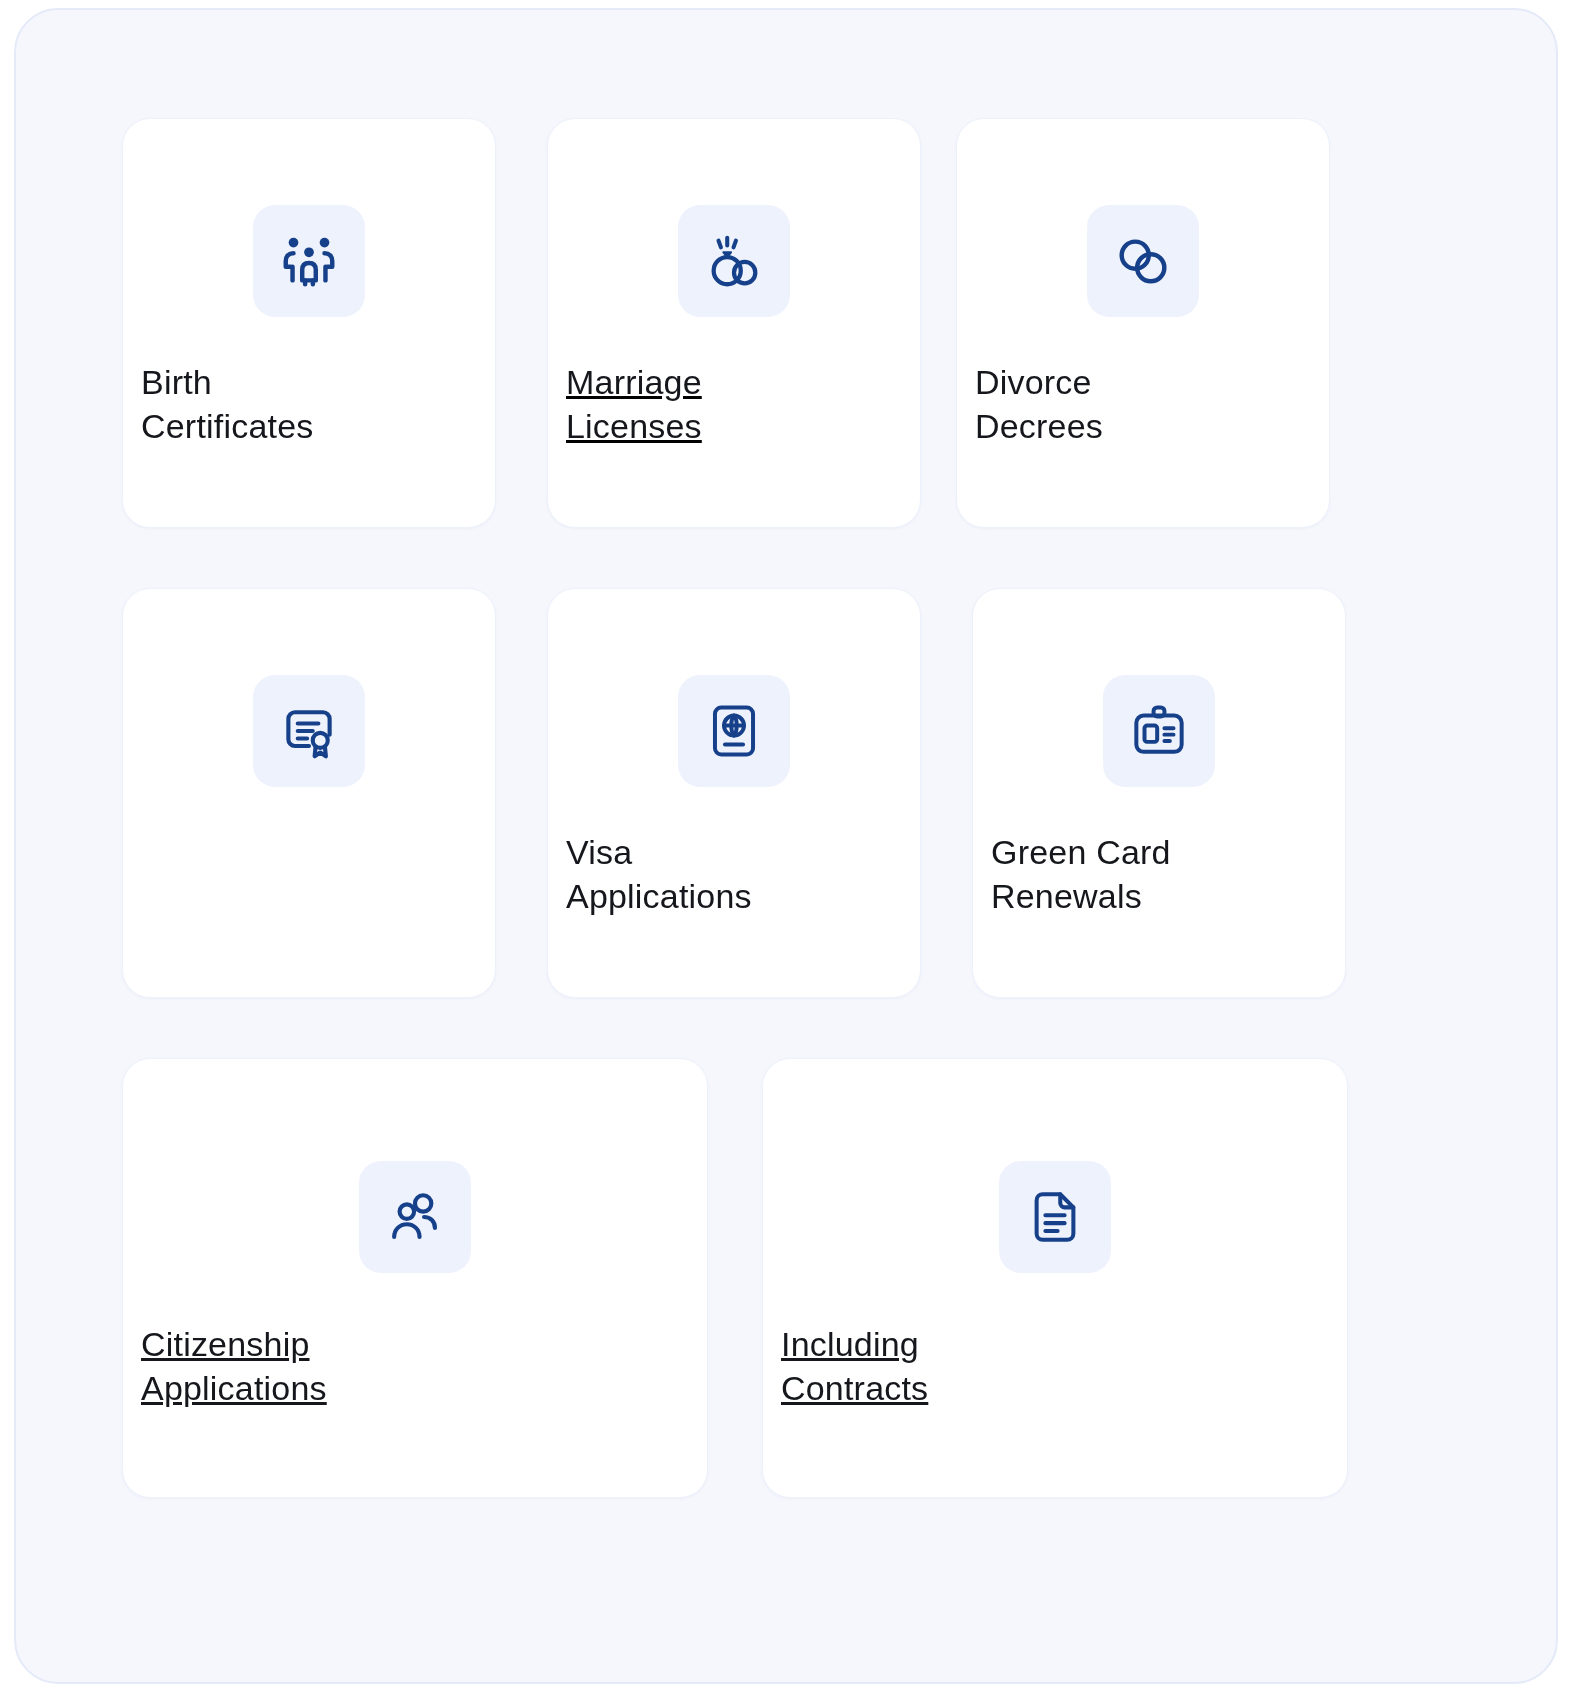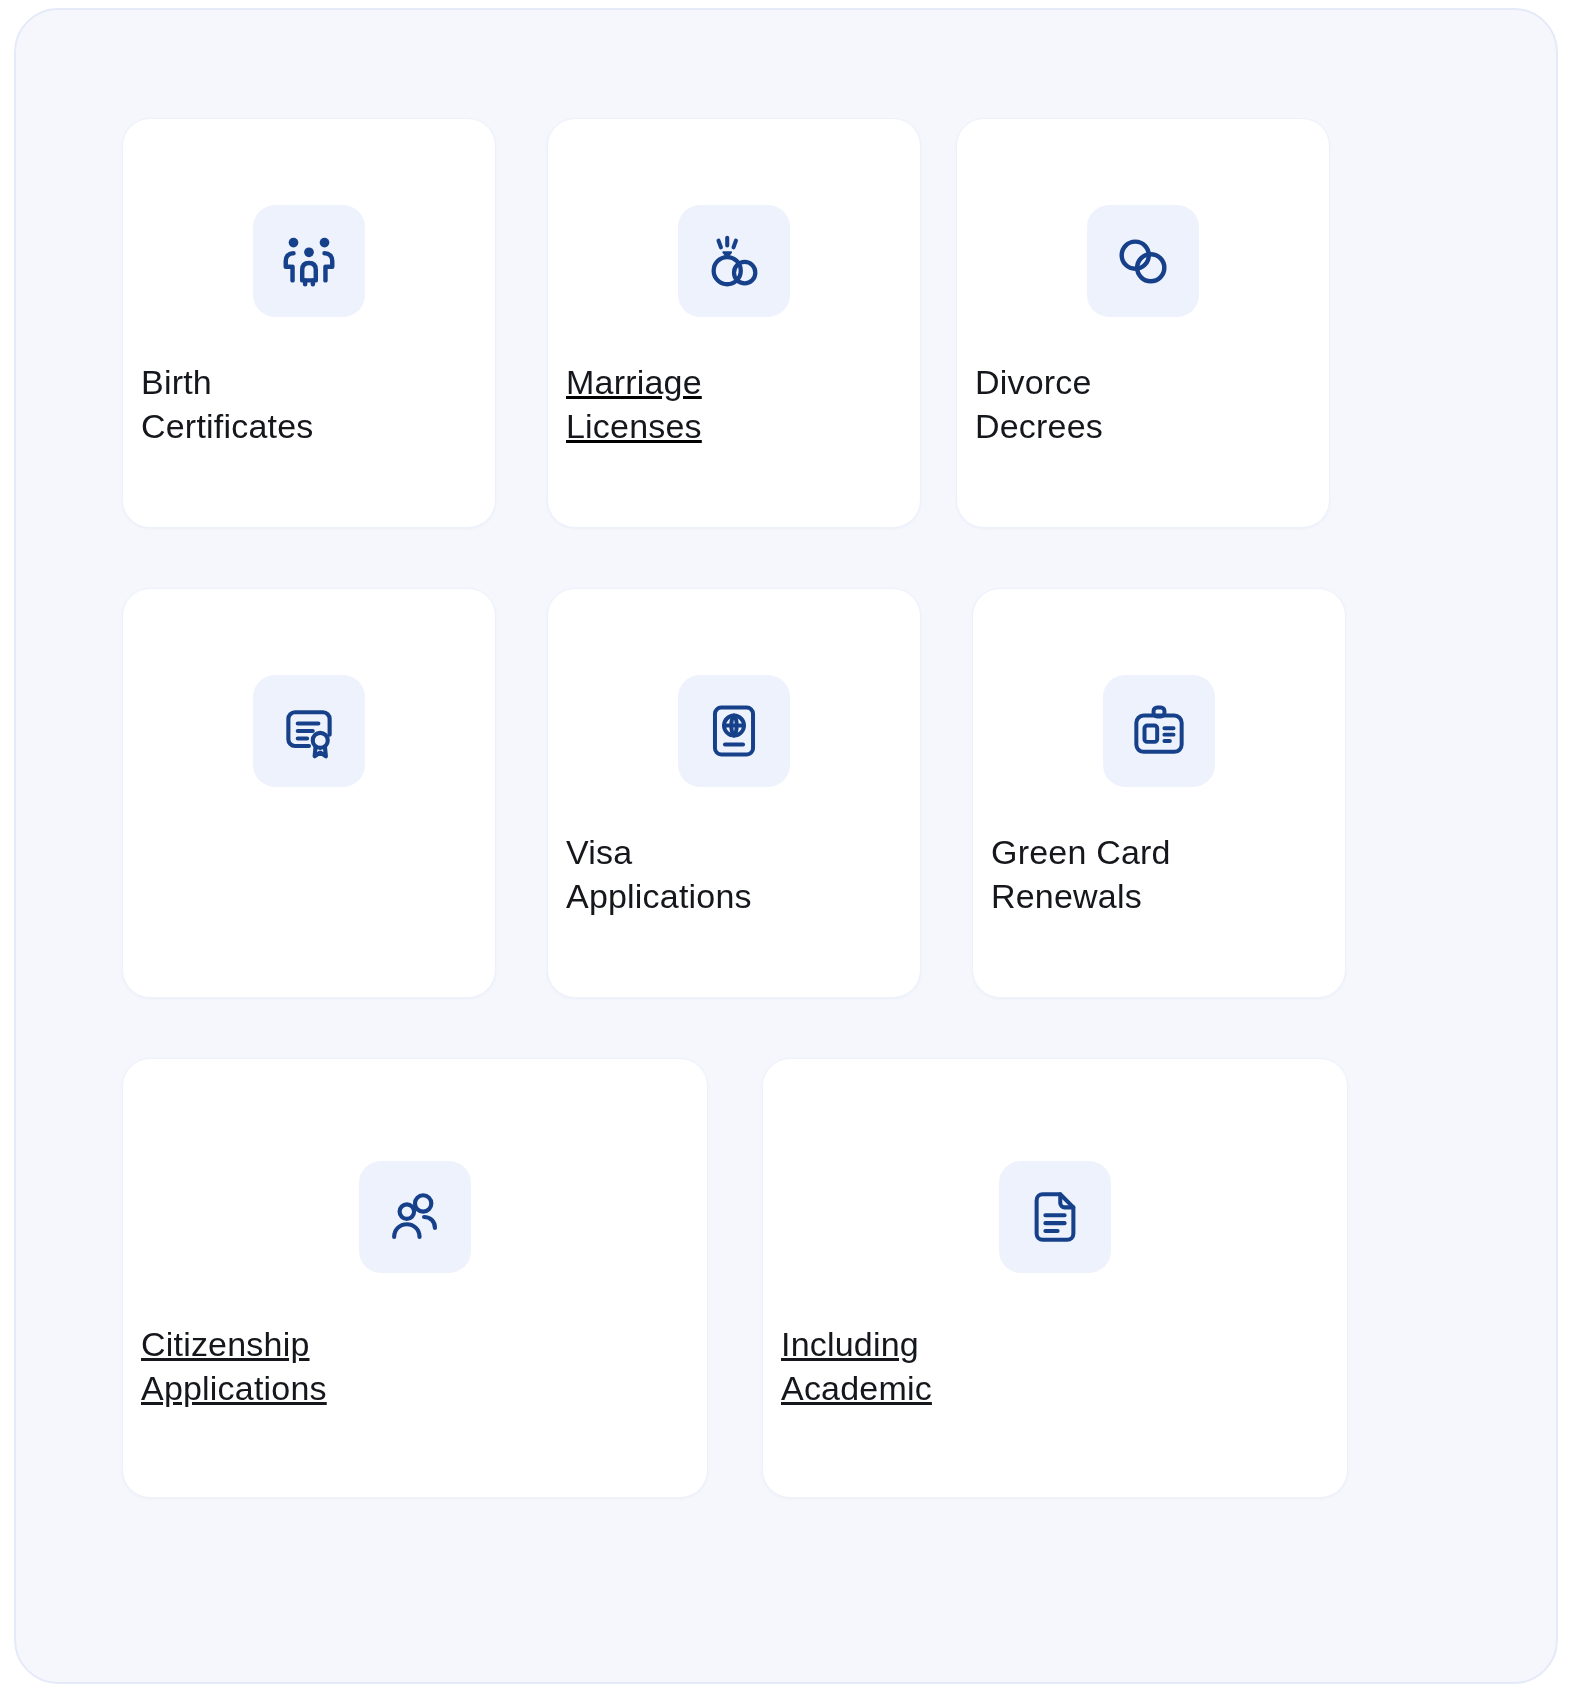--- a/index.html
+++ b/index.html
@@ -215,18 +215,18 @@
         <div class="icon-tile">
           <span>
             <svg width="56" height="56" viewBox="0 0 64 64" fill="none" stroke="#16418a" stroke-width="4.6" stroke-linecap="round" stroke-linejoin="round">
               <path d="M38 6H18a7 7 0 0 0-7 7v38a7 7 0 0 0 7 7h28a7 7 0 0 0 7-7V21L38 6z"></path>
               <path d="M38 6v10a5 5 0 0 0 5 5h10"></path>
               <path d="M21 30h22M21 39h22M21 48h14"></path>
             </svg>
           </span>
         </div>
         <div class="card-label">Including
-Academic</div>
+Contracts</div>
       </div>
 
     </div>
   </div>
 </div>
 
 </body></html>

